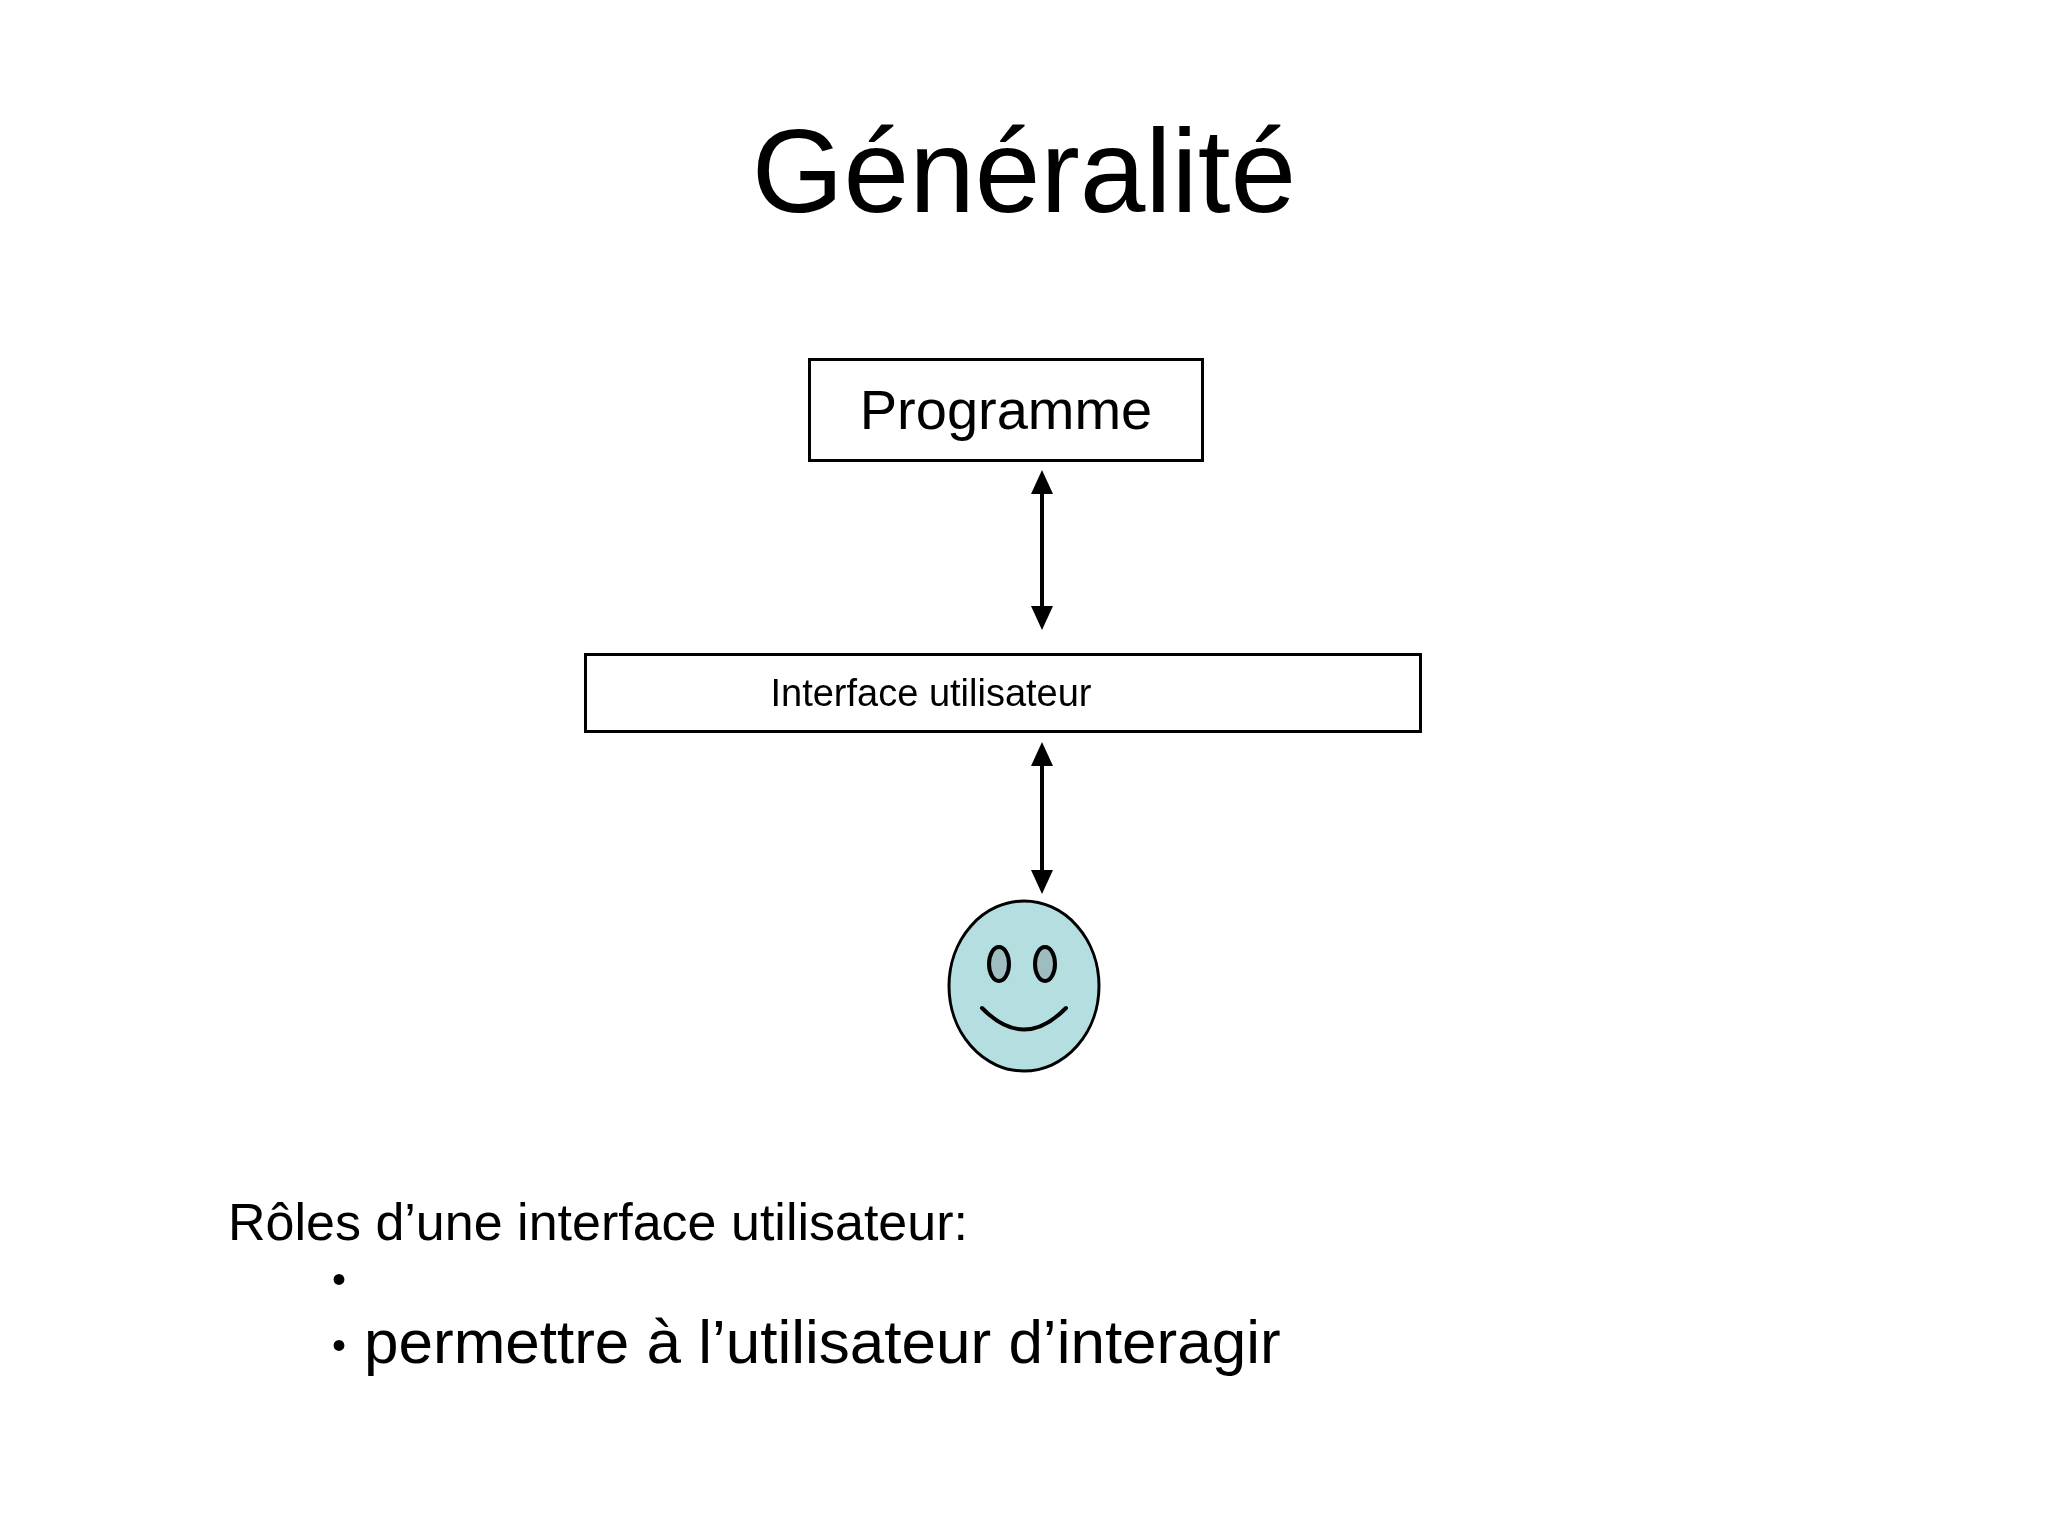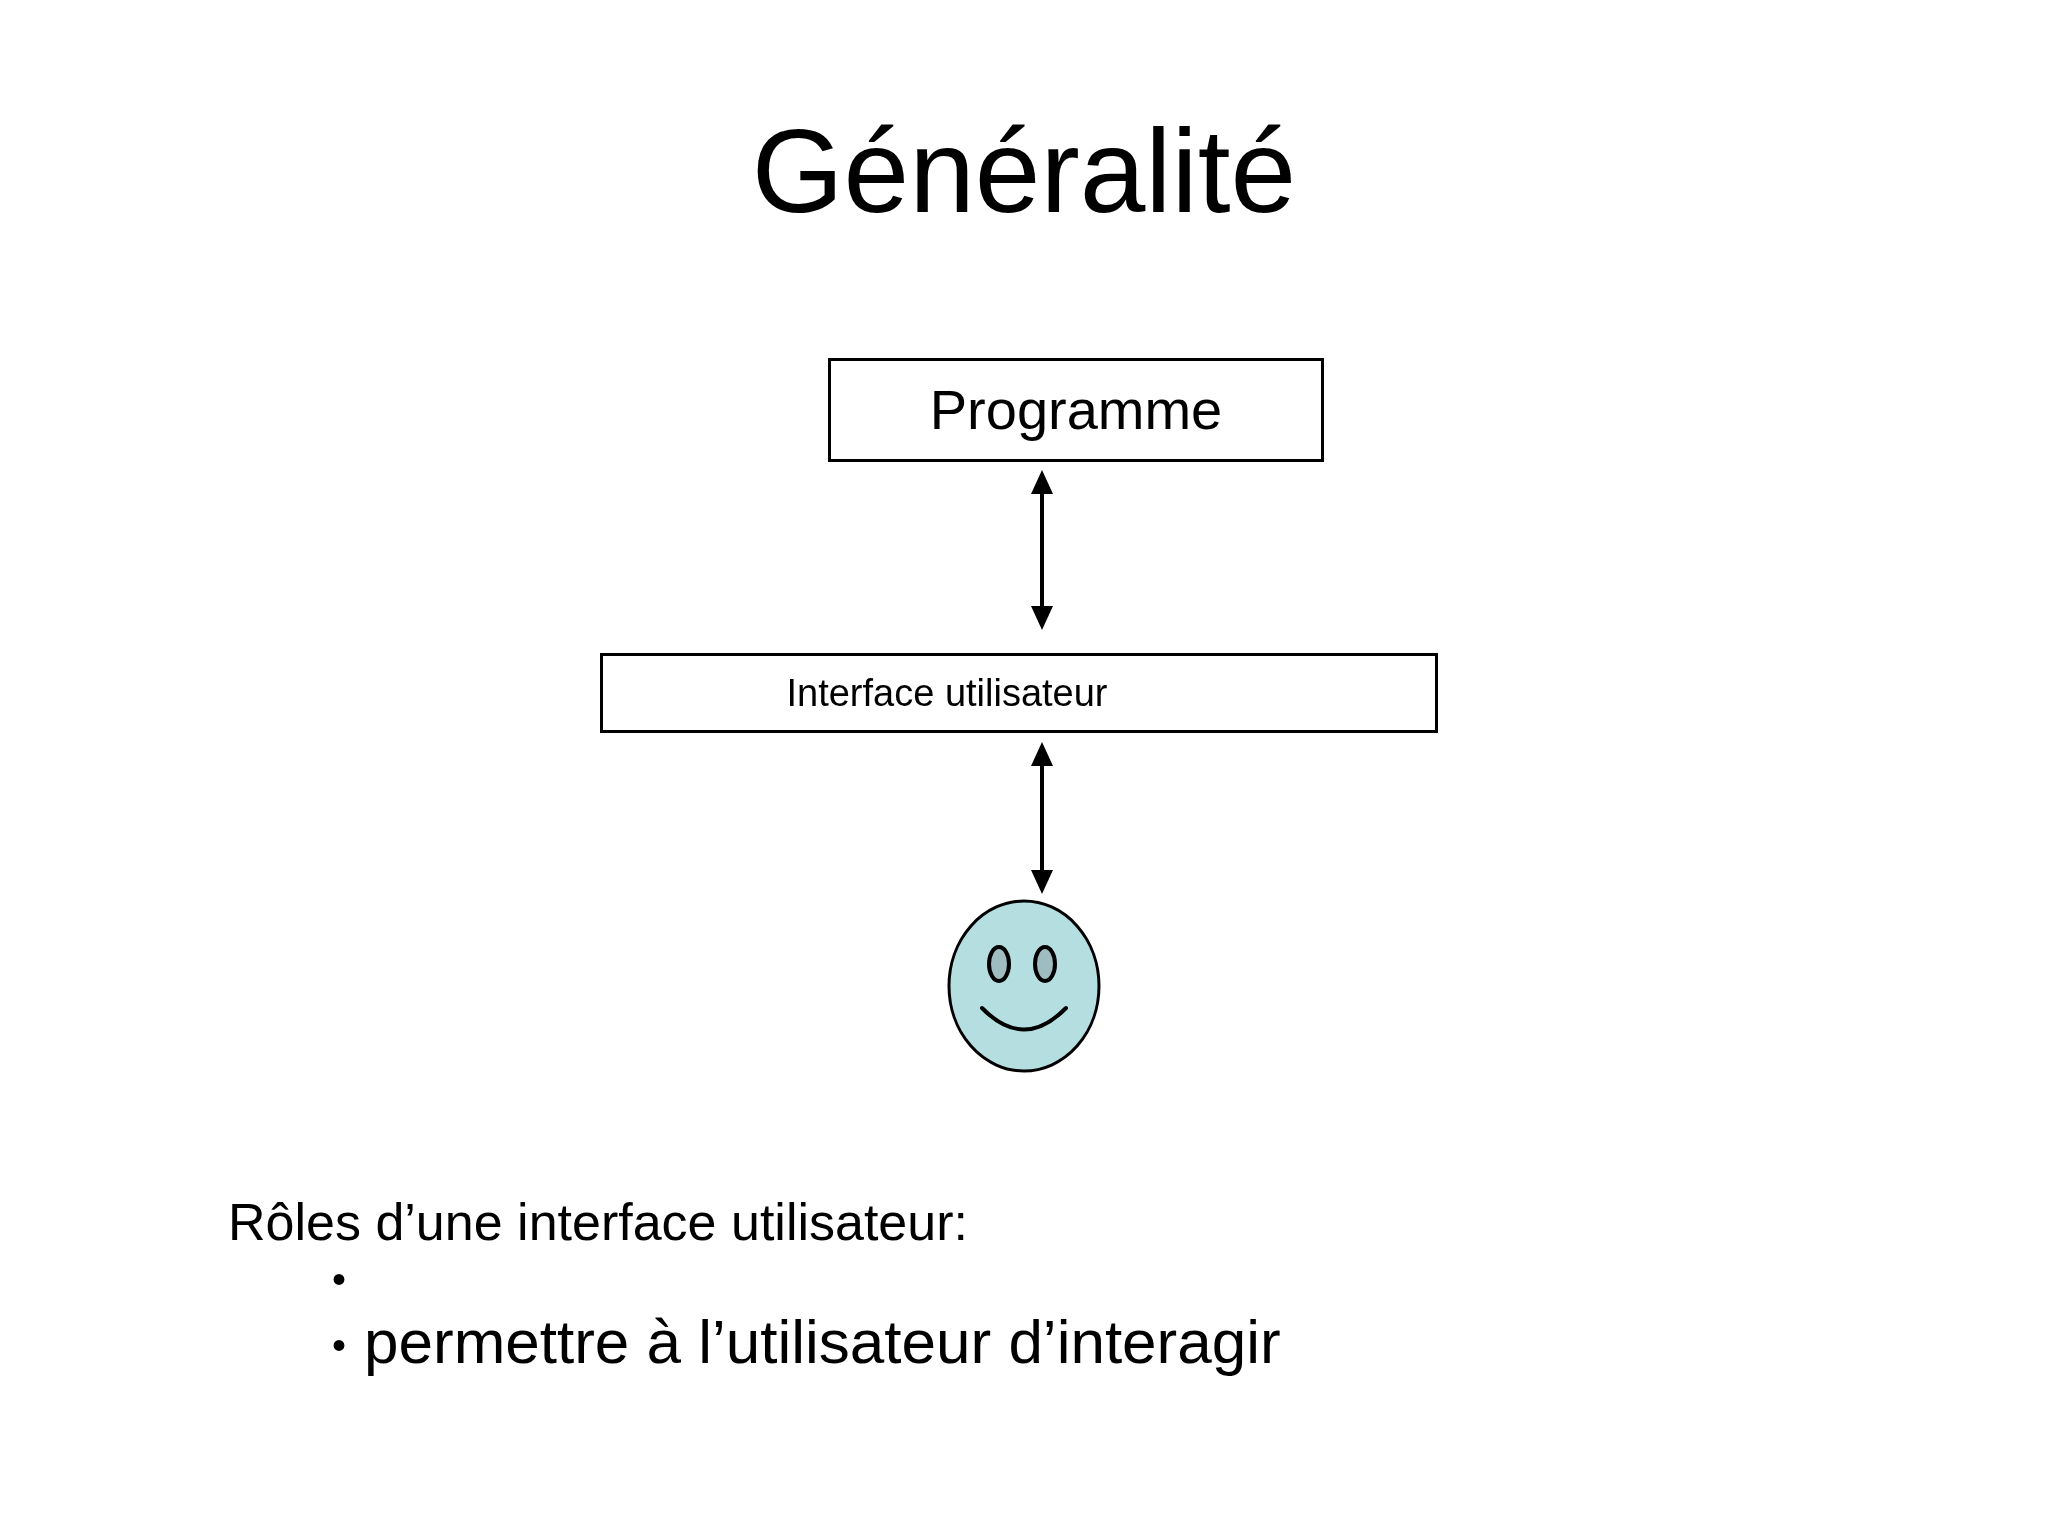--- a/index.html
+++ b/index.html
@@ -47,32 +47,32 @@
     align-items: center;
     justify-content: center;
   }
 
   .dgm-box .box-label {
     color: #000000;
     white-space: nowrap;
   }
 
   #box-programme {
-    left: 828px;
+    left: 808px;
     top: 358px;
-    width: 496px;
+    width: 396px;
     height: 104px;
   }
   #box-programme .box-label {
     font-size: 56px;
     line-height: 1;
   }
 
   #box-interface {
-    left: 600px;
+    left: 584px;
     top: 653px;
     width: 838px;
     height: 80px;
   }
   #box-interface .box-label {
     font-size: 38px;
     line-height: 1;
     position: relative;
     left: -72px;
   }

